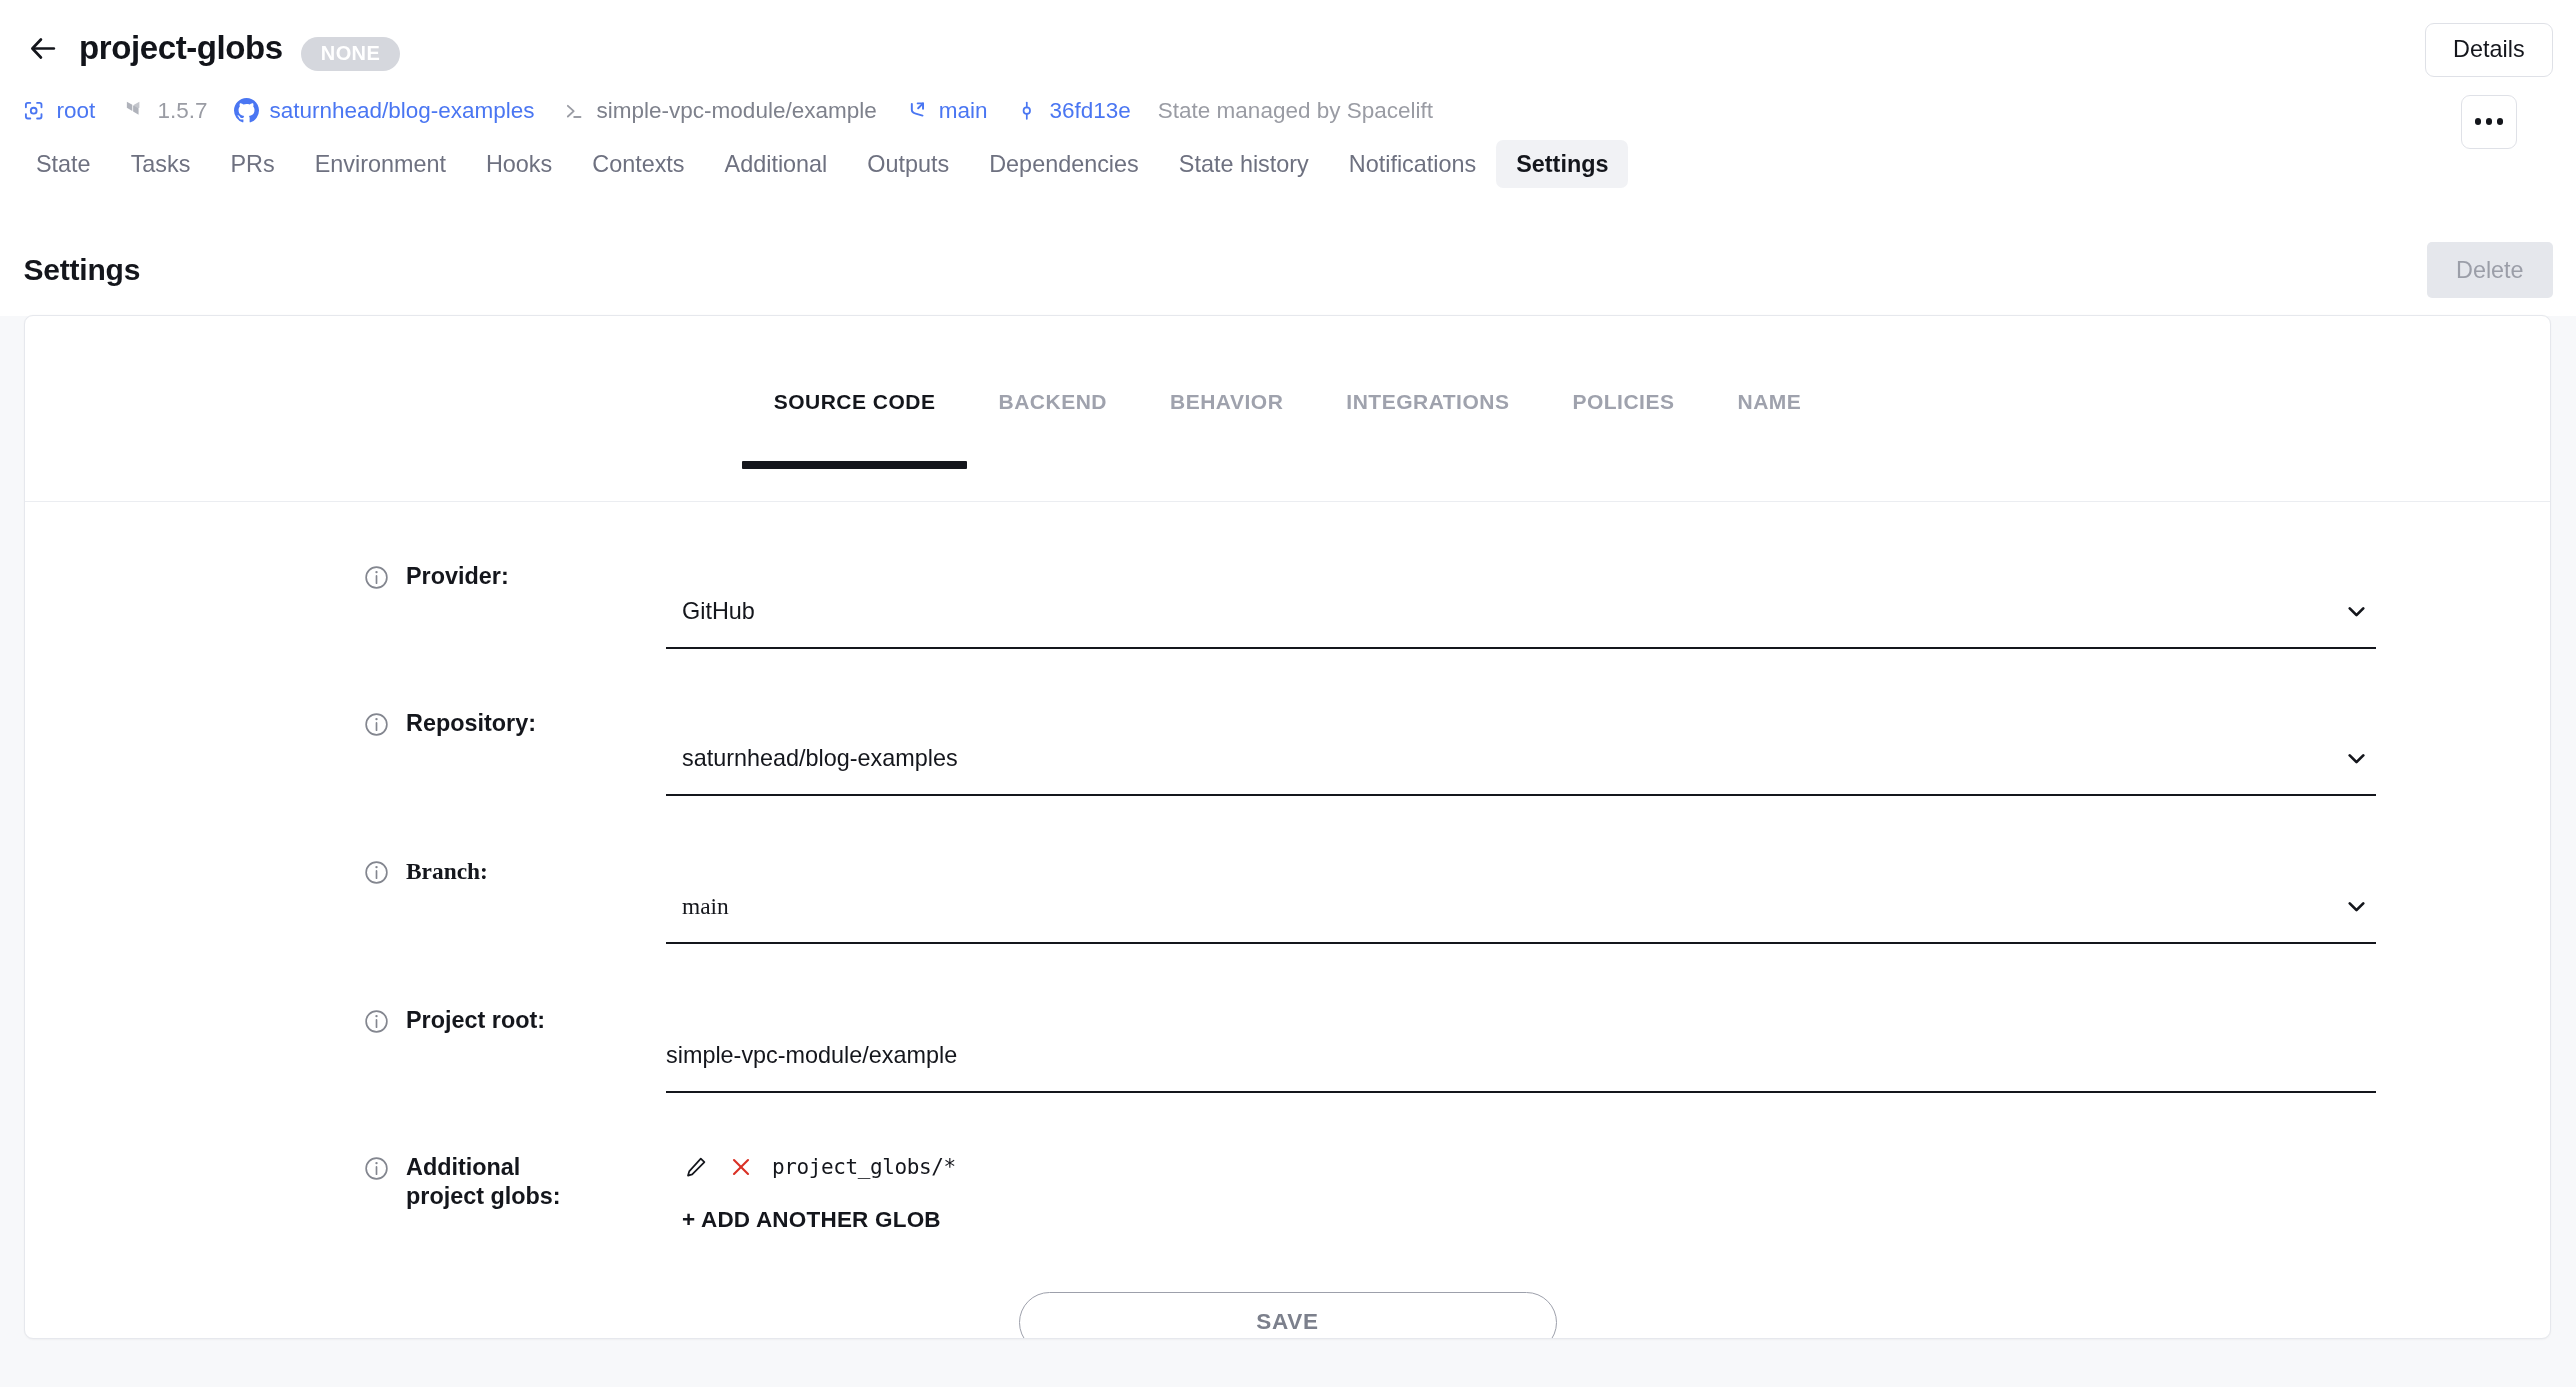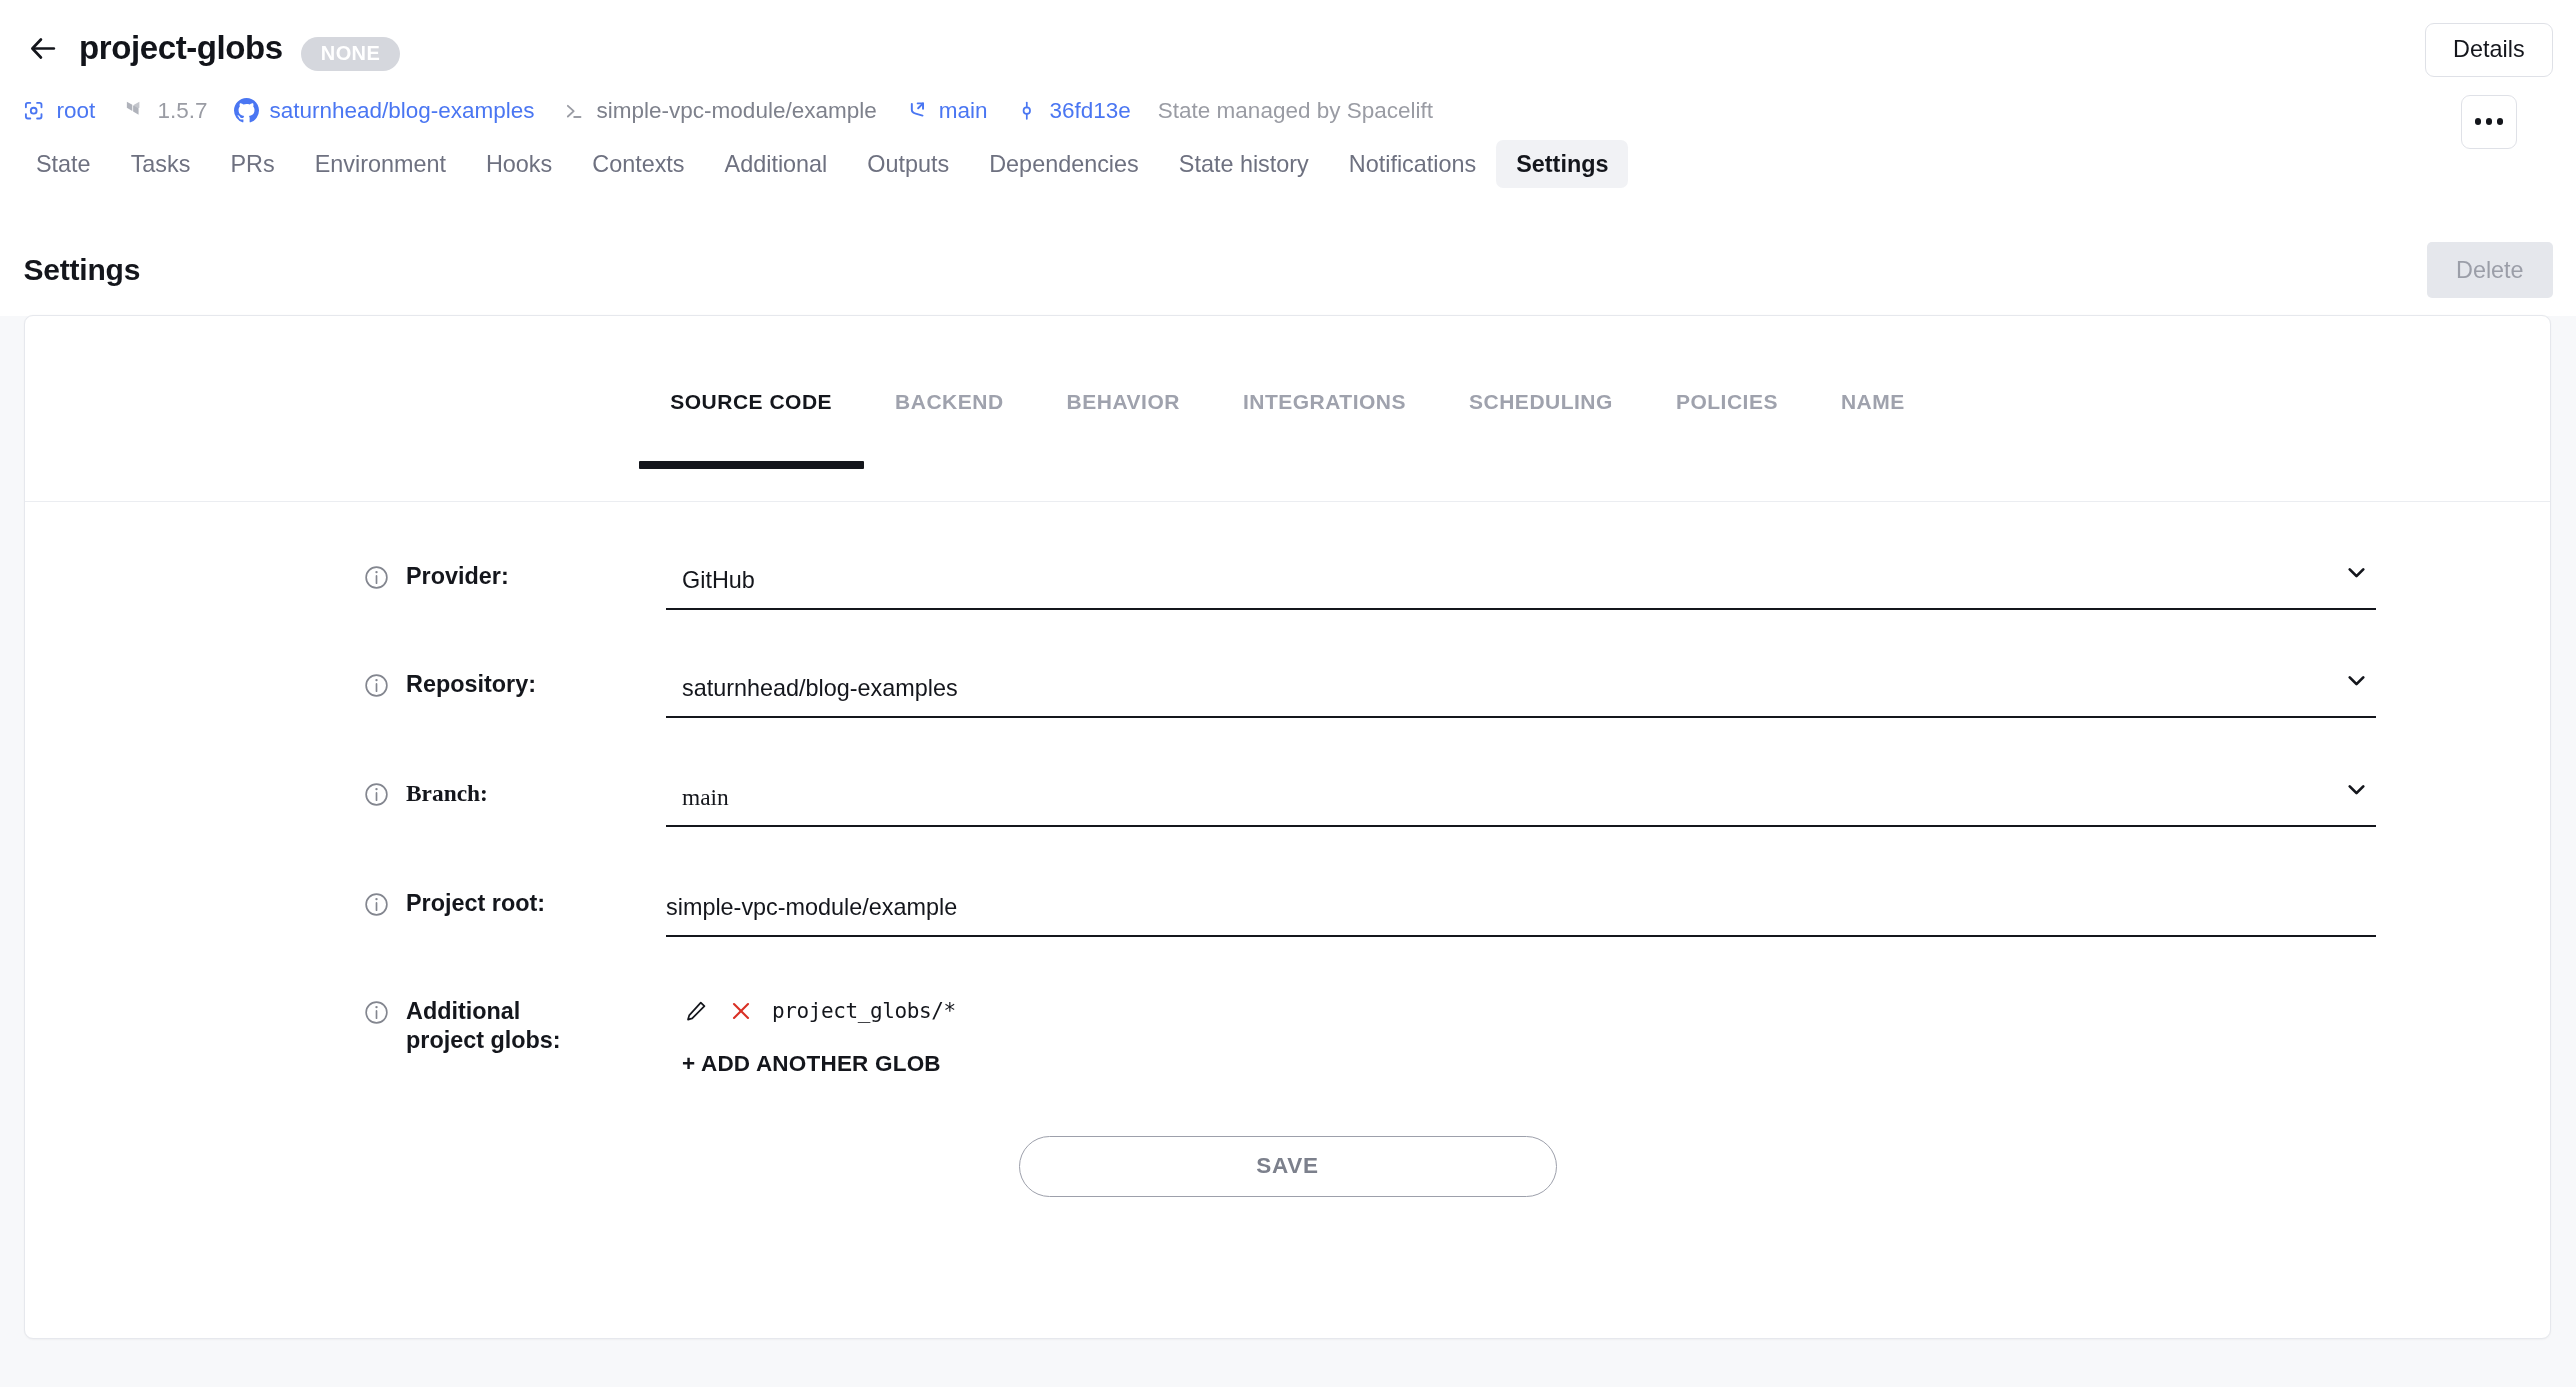--- a/index.html
+++ b/index.html
@@ -126,22 +126,23 @@
     padding-left: 338px; padding-top: 3.6px; gap: 16px;
   }
   .info-icon { flex: 0 0 auto; margin-top: 2.7px; }
   .info-icon svg { display: block; }
   .field-label {
     font-size: 23.4px; font-weight: 700; color: #14161c; line-height: 1.26; max-width: 189px;
   }
   .ctl-col { flex: 1; padding-right: 174px; }
   .ctl {
     position: relative; border-bottom: 2.3px solid #14161c;
-    min-height: 52px; display: flex; align-items: flex-end;
+    min-height: 52px; display: flex; align-items: flex-start;
     padding: 0 0 14.4px 16px;
+    margin-top: 39px;
   }
   .ctl-value { font-size: 23.4px; color: #14161c; line-height: 1.2; }
   .chev {
     position: absolute; right: 7.2px; top: 1.8px; width: 25px; height: 25px;
     display: flex; align-items: center; justify-content: center; cursor: pointer;
   }
   .chev svg { display: block; }
 
   .row-provider   { margin-top: 38px; }
   .row-repository { margin-top: 56px; }
@@ -292,21 +293,20 @@
   </div>
 
   <div class="card">
 
     <div class="subtabs">
       <div class="subtabs-inner">
         <div class="subtab active">SOURCE CODE</div>
         <div class="subtab">BACKEND</div>
         <div class="subtab">BEHAVIOR</div>
         <div class="subtab">INTEGRATIONS</div>
-        <div class="subtab">SCHEDULING</div>
         <div class="subtab">POLICIES</div>
         <div class="subtab">NAME</div>
       </div>
     </div>
 
     <div class="form">
 
       <div class="form-row row-provider">
         <div class="lbl-col">
           <span class="info-icon">

